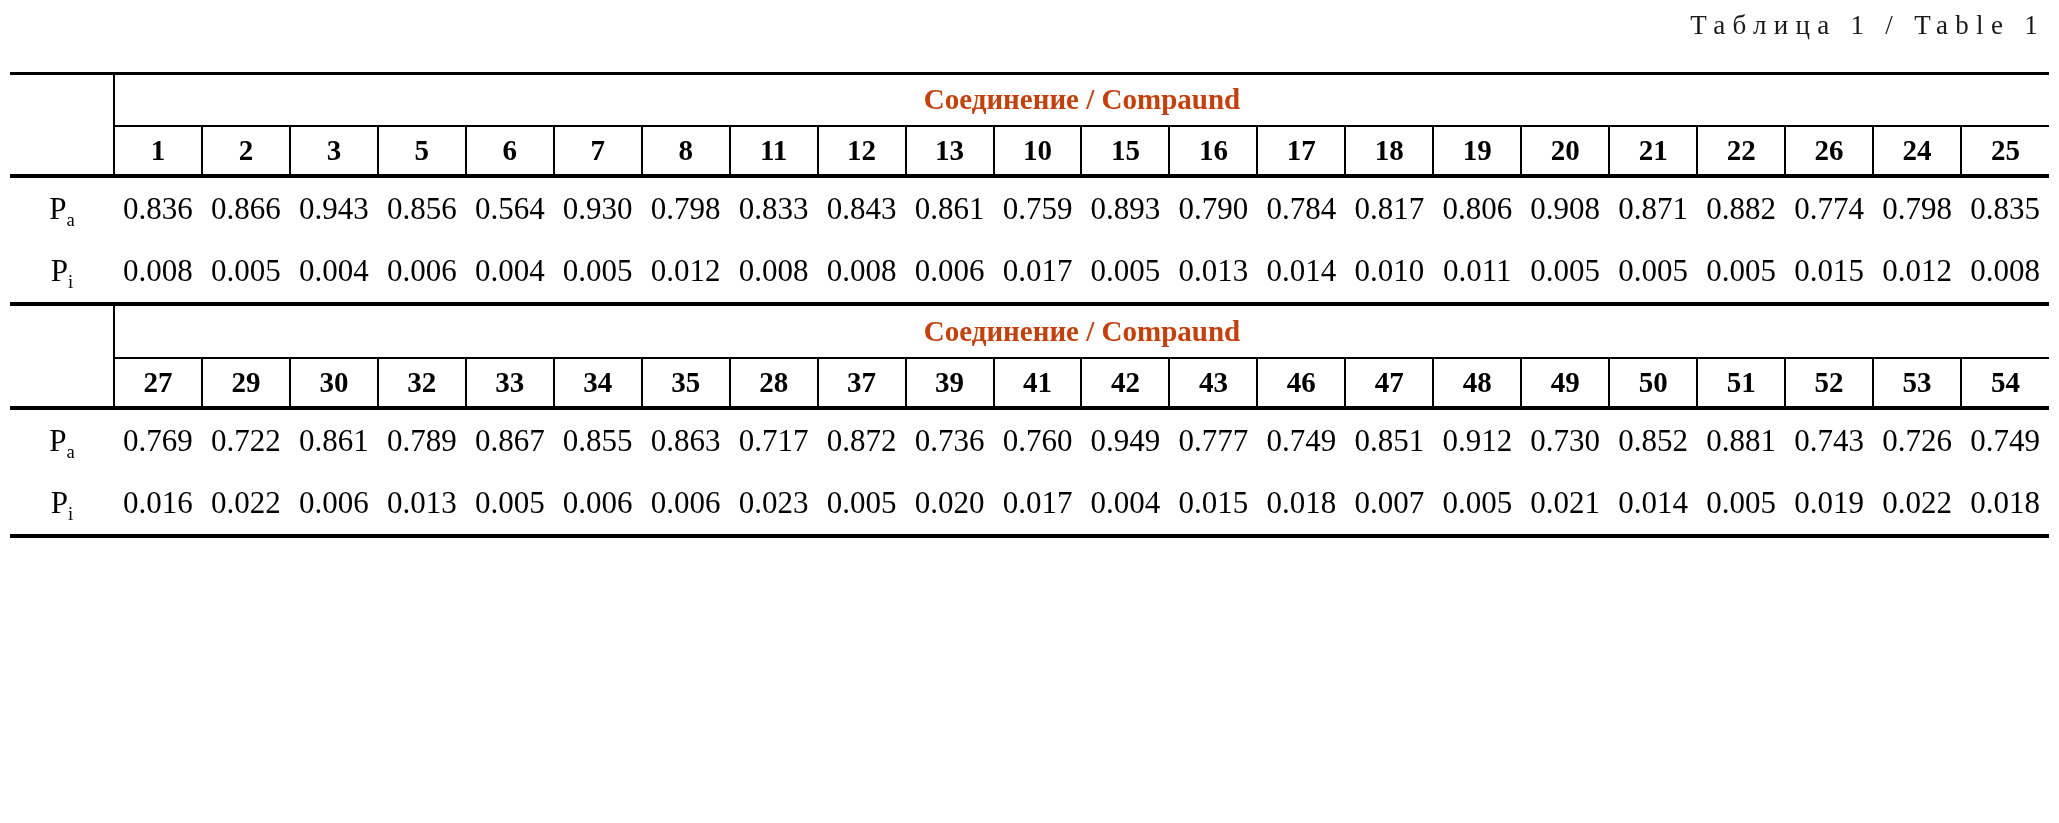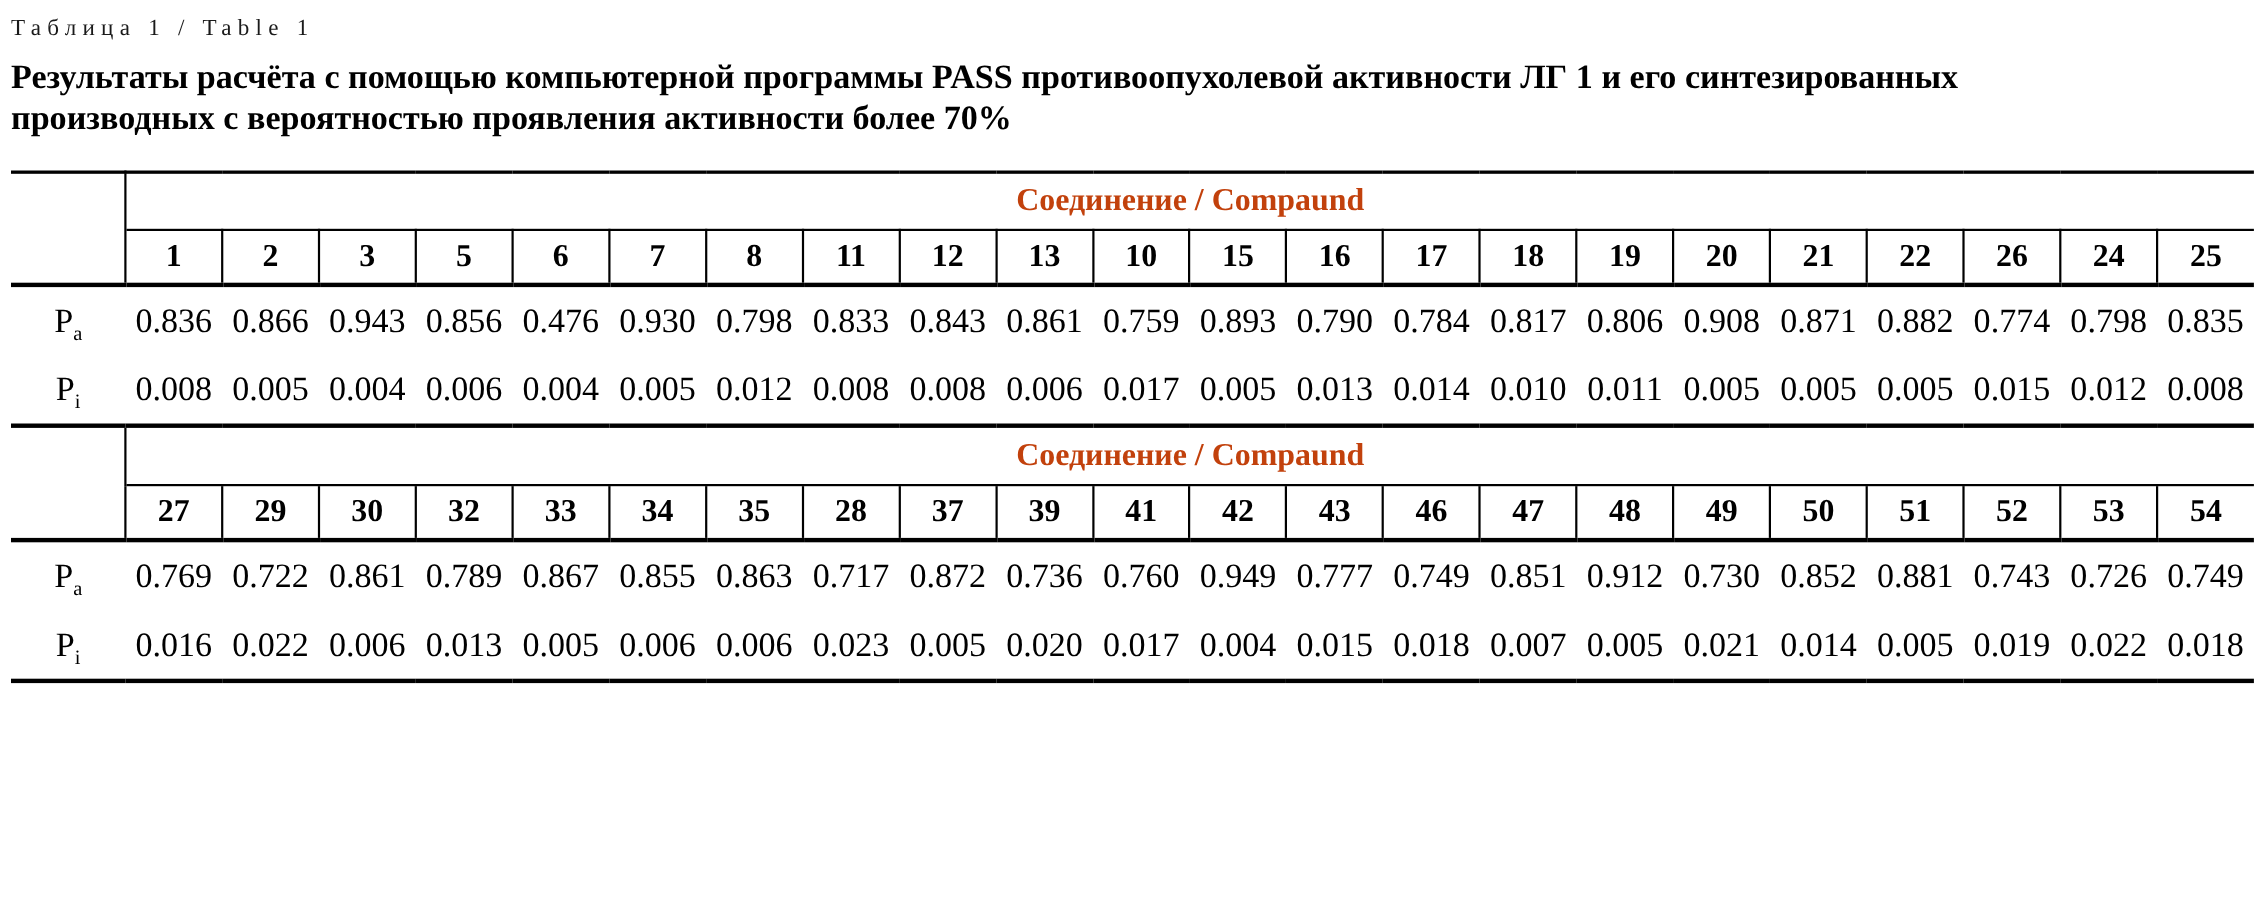--- a/index.html
+++ b/index.html
@@ -4,21 +4,21 @@
 <style>
   * { box-sizing: border-box; }
   body { margin: 0; background: #ffffff; }
   .page {
     width: 2059px; height: 823px; overflow: hidden;
     padding: 8px 10px 0 10px;
     background: #ffffff; color: #000;
     font-family: "Liberation Serif", serif;
   }
   .caption {
-    font-size: 21px; letter-spacing: 0.27em;
+    text-align: right; font-size: 27px; letter-spacing: 0.27em;
     padding-right: 4px; height: 34px; line-height: 34px; color: #1a1a1a;
   }
   .title-ru { margin-top: 10px; font-weight: bold; font-size: 31px; line-height: 1.18; }
   .title-en { margin-top: 14px; font-weight: bold; font-size: 28px; line-height: 1.25; color: #1c1c1c; }
   .title-line { white-space: nowrap; }
 
   table.datatable {
     width: 100%; border-collapse: collapse; table-layout: fixed; margin: 0;
   }
   table.t1 { margin-top: 30px; border-top: 3px solid #000; border-bottom: 4px solid #000; }
@@ -46,24 +46,20 @@
   .notes { margin-top: 12px; font-size: 30px; padding-left: 4px; }
   .note-line { line-height: 1.42; white-space: nowrap; }
 </style>
 </head>
 <body>
 
 <div class="page">
 
   <div class="caption">Таблица 1 / Table 1</div>
 
-  <div class="title-ru">
-    <div class="title-line">Результаты расчёта с помощью компьютерной программы PASS противоопухолевой активности ЛГ 1 и его синтезированных</div>
-    <div class="title-line">производных с вероятностью проявления активности более 70%</div>
-  </div>
 
 
   <table class="datatable t1">
     <colgroup>
         <col class="c0">
         <col span="22">
       </colgroup>
     <tbody>
         <tr class="hdr-row">
       <td class="lbl-col"></td>
@@ -93,21 +89,21 @@
           <td>26</td>
           <td>24</td>
           <td>25</td>
         </tr>
     <tr class="val-row">
       <td class="lbl-col rowlabel"><span>P</span><sub>a</sub></td>
     <td>0.836</td>
           <td>0.866</td>
           <td>0.943</td>
           <td>0.856</td>
-          <td>0.476</td>
+          <td>0.564</td>
           <td>0.930</td>
           <td>0.798</td>
           <td>0.833</td>
           <td>0.843</td>
           <td>0.861</td>
           <td>0.759</td>
           <td>0.893</td>
           <td>0.790</td>
           <td>0.784</td>
           <td>0.817</td>

